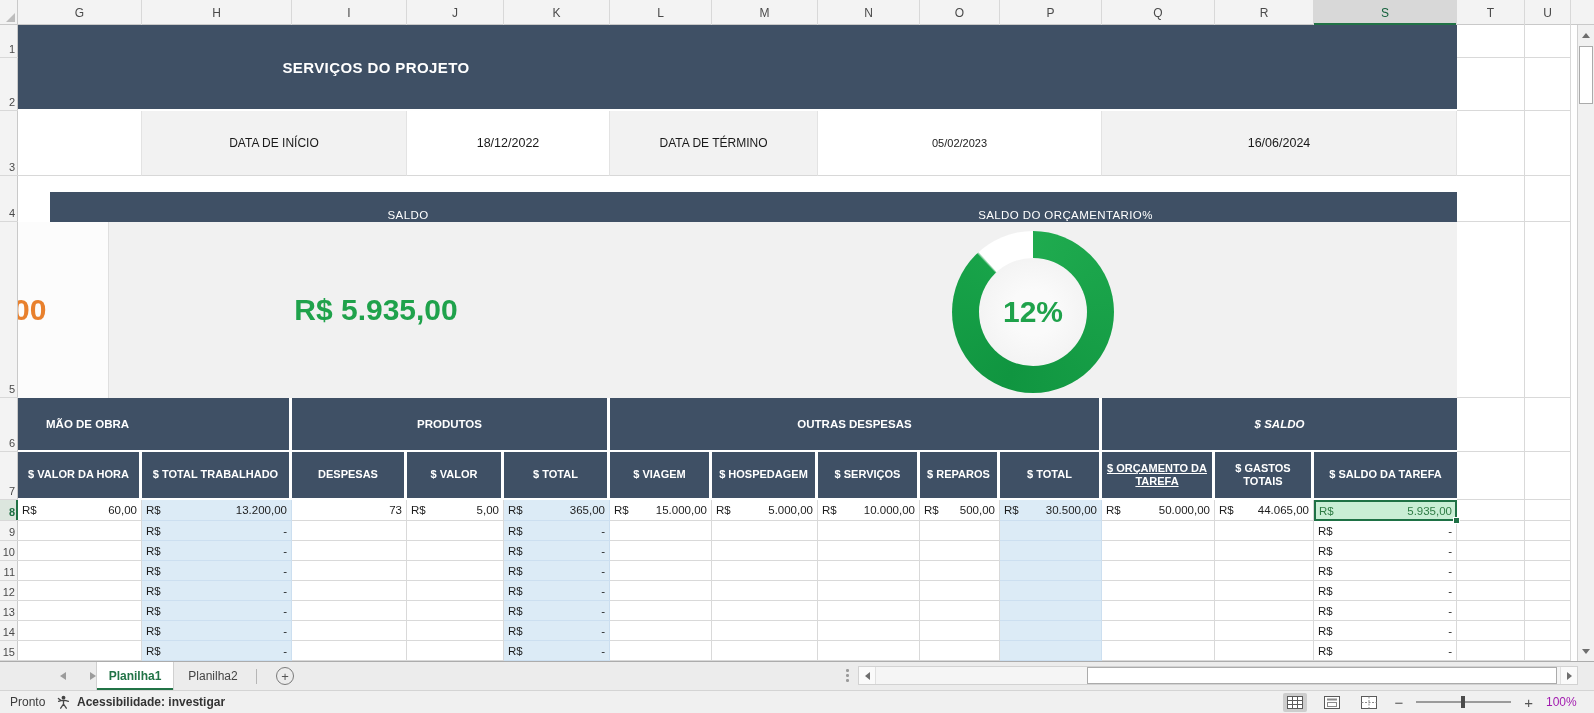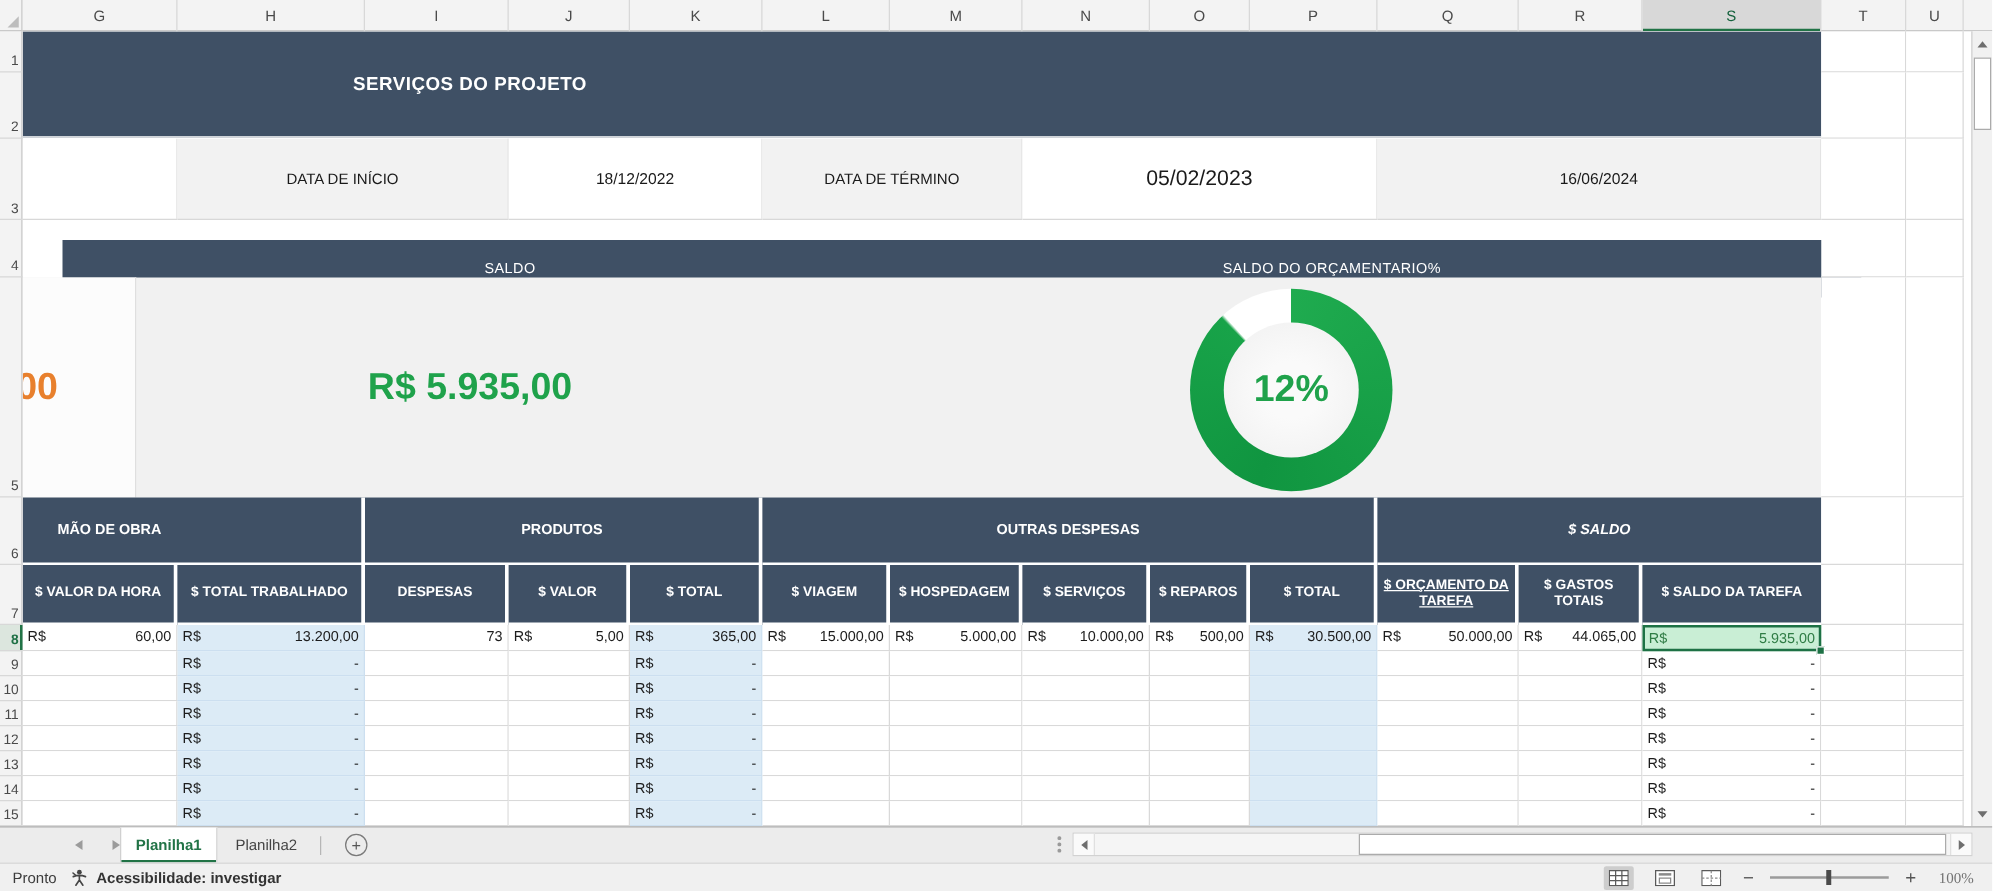--- a/index.html
+++ b/index.html
@@ -35,21 +35,21 @@
     color:#fff; font-weight:bold; font-size:15px; letter-spacing:.4px; }
   
   .r3cell { position:absolute; top:86px; height:65px; display:flex; align-items:center; justify-content:center;
     font-size:12px; color:#1a1a1a; border-right:1px solid #E3E3E3; border-bottom:1px solid #D8D8D8; cursor:cell; }
   .r3gray { background:#F2F2F2; }
   .r3white { background:#FFFFFF; }
   .c-g3   { left:0;     width:124px; }
   .c-dl1  { left:124px; width:265px; }
   .c-dv1  { left:389px; width:203px; font-size:12.5px; }
   .c-dl2  { left:592px; width:208px; }
-  .c-dv2  { left:800px; width:284px; font-size:17px; }
+  .c-dv2  { left:800px; width:284px; font-size:11px; }
   .c-dv3  { left:1084px;width:355px; font-size:12.5px; }
   
   .r4bar { position:absolute; left:0; top:167px; width:1439px; height:46px; cursor:cell;margin-left:32px; }
   .r4lab { position:absolute; top:0; height:46px; display:flex; align-items:center; justify-content:center;
     color:#fff; font-size:11.5px; letter-spacing:.4px; }
   .r4lab.a { left:124px; width:468px; }
   .r4lab.b { left:592px; width:847px; }
   
   .r5 { position:absolute; left:0; top:197px; width:1439px; height:176px; background:#F1F1F1; cursor:cell; }
   .r5strip { position:absolute; left:0; top:0; width:91px; height:176px; background:#FCFCFC;
@@ -121,21 +121,21 @@
   .st-ready { position:absolute; left:10px; top:0; height:22px; display:flex; align-items:center; }
   .st-access { position:absolute; left:56px; top:0; height:22px; display:flex; align-items:center; gap:6px; cursor:pointer; }
   .st-access .txt { font-weight:bold; color:#333; }
   .st-right { position:absolute; right:10px; top:0; height:22px; display:flex; align-items:center; gap:13px; }
   .viewbtn { display:flex; align-items:center; justify-content:center; padding:3px 4px; border-radius:2px; cursor:pointer; }
   .viewbtn.sel { background:#CDCDCD; }
   .zoombtn { font-size:15px; color:#555; cursor:pointer; line-height:1; }
   .slider { position:relative; width:95px; height:14px; cursor:pointer; }
   .slider .track { position:absolute; left:0; right:0; top:6px; height:2px; background:#9B9B9B; }
   .slider .handle { position:absolute; left:45px; top:1px; width:4px; height:12px; background:#4B4B4B; cursor:grab; }
-  .zoomlvl { width:38px; text-align:center; color:#737373; cursor:pointer;font-family:Liberation Serif, serif; }
+  .zoomlvl { width:38px; text-align:left; color:#a21caf; cursor:pointer; }
 </style>
 </head>
 <body>
 
 <div class="app">
 
   <div class="colstrip" id="colstrip">
       <div class="ch" style="left: 18px; width: 124px;">G</div>
       <div class="ch" style="left: 142px; width: 150px;">H</div>
       <div class="ch" style="left: 292px; width: 115px;">I</div>

